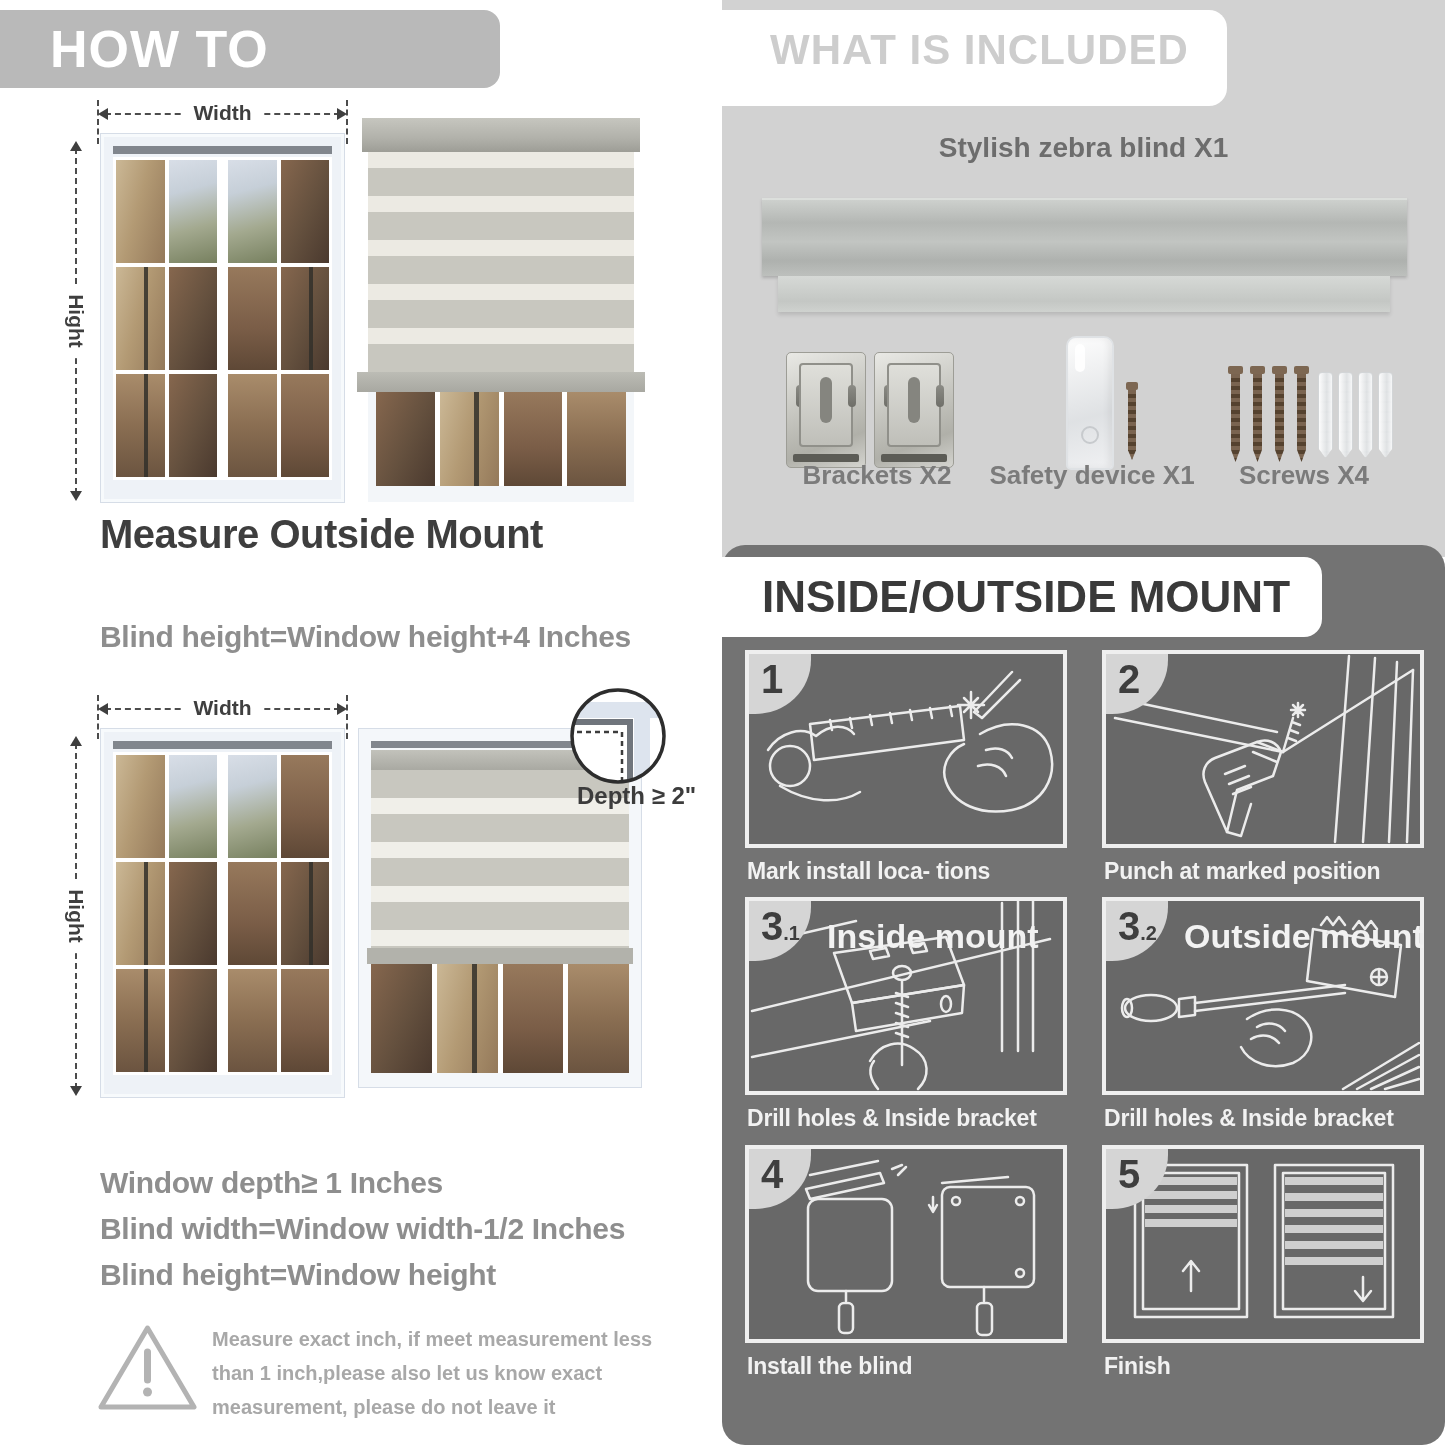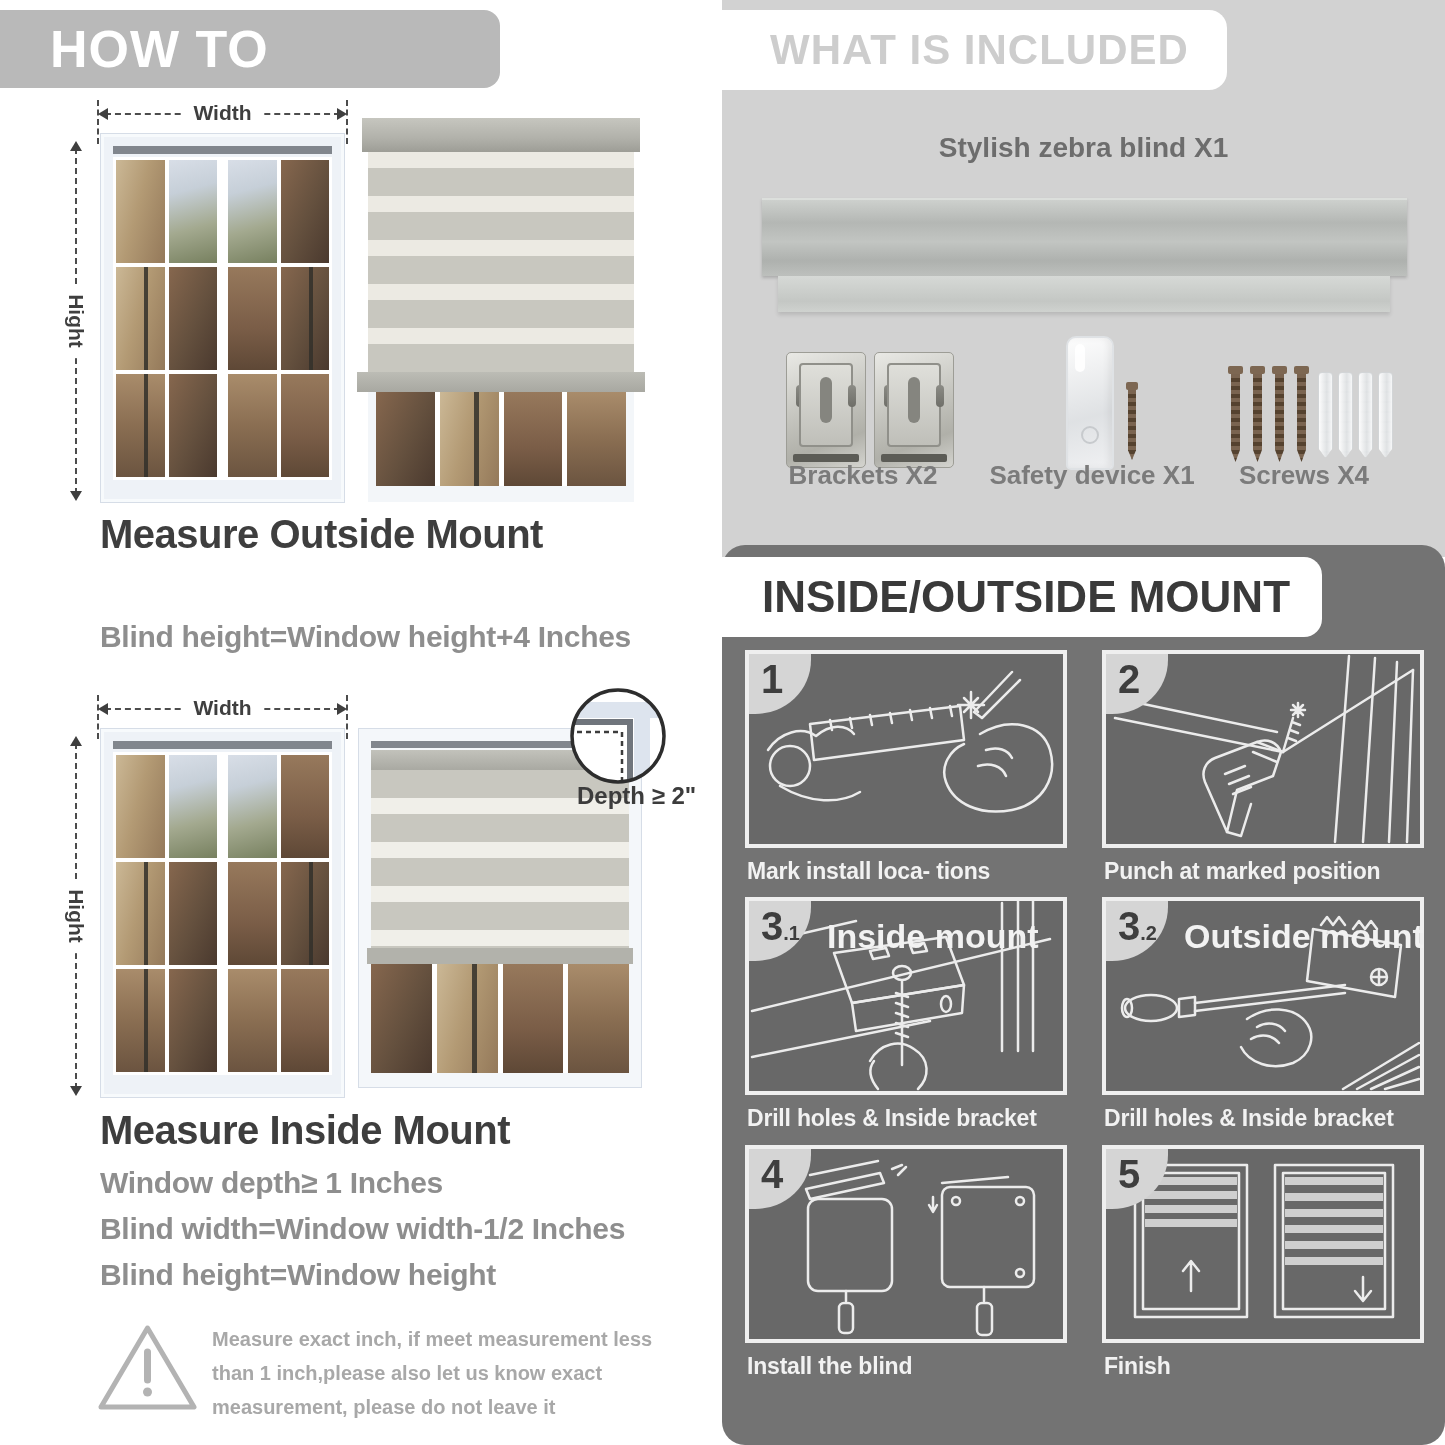--- a/index.html
+++ b/index.html
@@ -70,21 +70,21 @@
   .annoH .lbl{position:absolute;top:50%;left:14px;transform:translate(-50%,-50%) rotate(90deg);
               background:#fff;padding:0 10px;font-size:21px;font-weight:bold;color:#3f3f3f;white-space:nowrap;}
 
   #depth-label{left:577px;top:782px;font-size:24px;font-weight:bold;color:#3c3c3c;white-space:nowrap;}
 
   #warn-text{left:212px;top:1322px;width:445px;font-size:20px;font-weight:600;color:#a8a8a8;line-height:34px;}
 
   
   #right{left:722px;top:0;width:723px;height:1445px;}
   #inc{left:0;top:0;width:723px;height:557px;background:#d2d2d2;}
-  #badge-inc{left:0;top:10px;width:505px;height:80px;background:#fff;border-radius:0 18px 18px 0;
+  #badge-inc{left:0;top:10px;width:505px;height:96px;background:#fff;border-radius:0 18px 18px 0;
     color:#cdcdcd;font-size:42px;font-weight:bold;line-height:80px;padding-left:48px;letter-spacing:1px;box-sizing:border-box;}
   #prod{left:0;top:132px;width:723px;text-align:center;color:#6d6d6d;font-size:28px;font-weight:bold;}
   #rail-main{left:40px;top:198px;width:645px;height:76px;border-top:2px solid #dcdfdc;
     background:linear-gradient(180deg,#cdd0cd 0%,#b4b7b4 30%,#c2c5c2 55%,#aeb1ae 80%,#bdc0bd 100%);
     box-shadow:0 2px 3px rgba(0,0,0,.18);}
   #rail-sub{left:56px;top:276px;width:612px;height:36px;
     background:linear-gradient(180deg,#d6d9d6,#c4c7c4 70%,#cfd2cf);box-shadow:0 3px 4px rgba(0,0,0,.12);}
 
   .bracket{position:absolute;top:352px;width:78px;height:114px;border:1px solid #9d9d96;border-radius:5px;
     background:linear-gradient(160deg,#e9e9e5,#c6c6c0 45%,#b0b0a9 75%,#d4d4cf);}
@@ -254,21 +254,20 @@
       <rect width="100" height="100" fill="#ffffff"></rect>
       <rect x="0" y="16" width="100" height="16" fill="#dde4ee"></rect>
       <rect x="66" y="16" width="16" height="84" fill="#dde4ee"></rect>
       <path d="M0,36 H62 V100" stroke="#70757c" stroke-width="6" fill="none"></path>
       <path d="M0,46 H54 V100" stroke="#3c3c3c" stroke-width="2.5" stroke-dasharray="5,4" fill="none"></path>
     </g>
     <circle cx="50" cy="50" r="46" fill="none" stroke="#2d2d2d" stroke-width="3.5"></circle>
   </svg>
   <div class="abs" id="depth-label">Depth ≥ 2"</div>
 
-  <div class="abs heading" style="left:100px;top:1108px;">Measure Inside Mount</div>
   <div class="abs formula" style="left:100px;top:1166px;">Window depth≥ 1 Inches</div>
   <div class="abs formula" style="left:100px;top:1212px;">Blind width=Window width-1/2 Inches</div>
   <div class="abs formula" style="left:100px;top:1258px;">Blind height=Window height</div>
 
   <svg class="abs" style="left:95px;top:1320px;" width="105" height="95" viewBox="0 0 105 95">
     <path d="M52.5,8 L99,87 L6,87 Z" fill="none" stroke="#b3b3b3" stroke-width="5" stroke-linejoin="round"></path>
     <line x1="52.5" y1="32" x2="52.5" y2="60" stroke="#b3b3b3" stroke-width="7" stroke-linecap="round"></line>
     <circle cx="52.5" cy="72" r="4.5" fill="#b3b3b3"></circle>
   </svg>
   <div class="abs" id="warn-text">Measure exact inch, if meet measurement less than 1 inch,please also let us know exact measurement, please do not leave it</div>
@@ -313,21 +312,21 @@
         </div>
       <div class="screwWrap" style="left:572px;top:366px;height:96px;">
           <div class="head"></div>
           <div class="shaft"></div>
         </div>
       <div class="anchor" style="left:596px;"></div>
       <div class="anchor" style="left:616px;"></div>
       <div class="anchor" style="left:636px;"></div>
       <div class="anchor" style="left:656px;"></div>
 
-      <div class="ilabel" style="left:36px;width:210px;text-align:center;">Brackets X2</div>
+      <div class="ilabel" style="left:50px;width:210px;text-align:center;">Brackets X2</div>
       <div class="ilabel" style="left:240px;width:260px;">Safety device X1</div>
       <div class="ilabel" style="left:482px;width:200px;">Screws X4</div>
     </div>
 
     <div class="abs" id="mnt">
       <div class="abs" id="badge-mnt">INSIDE/OUTSIDE MOUNT</div>
 
       <div class="stepbox" style="left:23px;top:105px;">
         <svg class="art lineart" viewBox="0 0 312 190">
           <path d="M18,96 C30,78 52,72 66,82 C80,70 96,70 104,80"></path>

